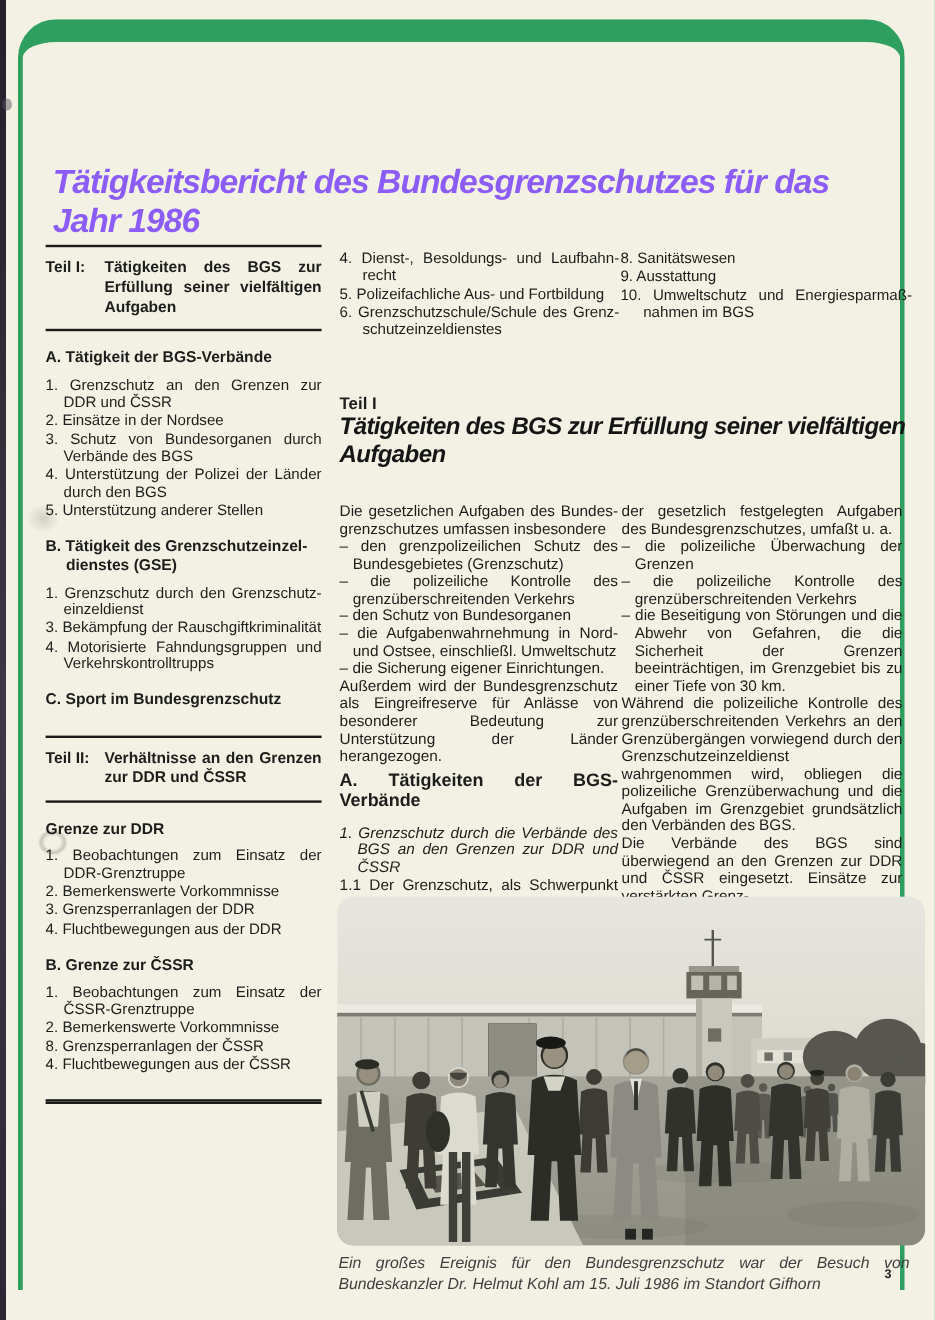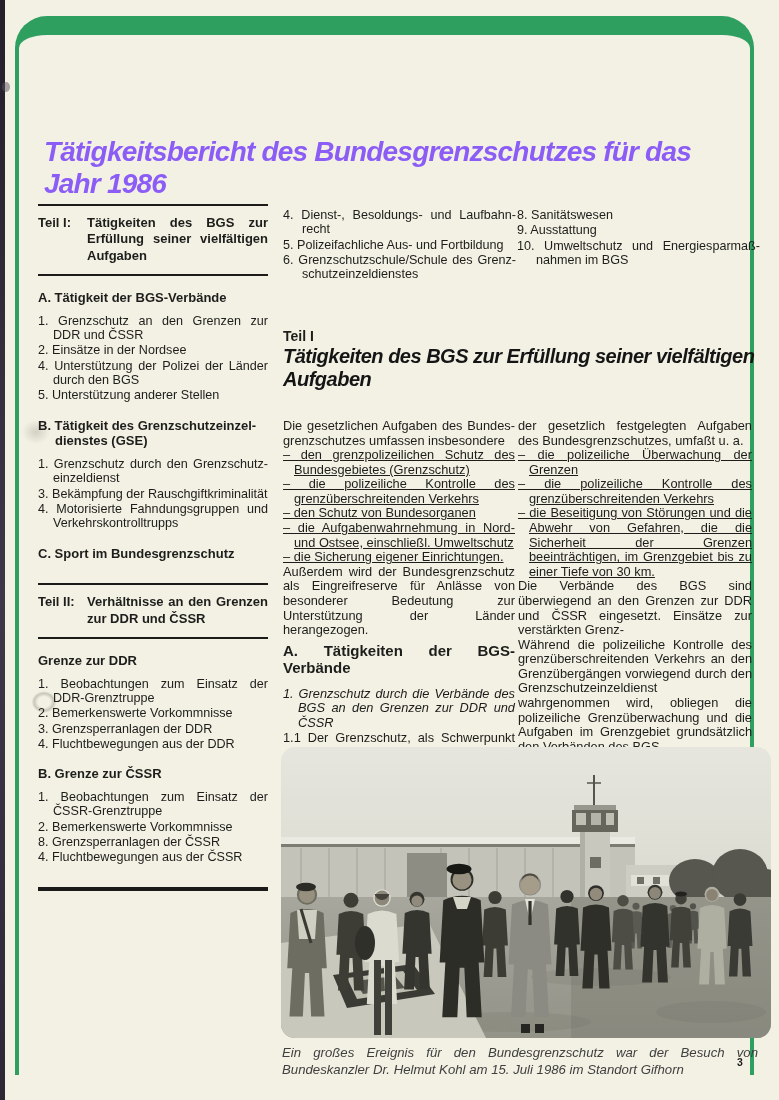--- a/index.html
+++ b/index.html
@@ -50,21 +50,21 @@
   .main-part-label{position:absolute;left:283px;top:328px;font-weight:700;font-size:14px;}
   h2.main-heading{position:absolute;left:283px;top:345px;width:480px;margin:0;
     font-size:20px;font-weight:700;font-style:italic;letter-spacing:-.5px;line-height:1.16;
     color:#151515;}
 
   
   .bodycol{position:absolute;top:419px;font-size:12.8px;line-height:1.14;text-align:justify;}
   .col1{left:283px;width:232px;}
   .col2{left:518px;width:234px;}
   .bodycol p{margin:0;}
-  .dashlist{list-style:none;margin:0;padding:0;text-decoration:underline;}
+  .dashlist{list-style:none;margin:0;padding:0;}
   .dashlist li{padding-left:11px;text-indent:-11px;text-align:justify;}
   .sec2{font-weight:700;font-size:15px;margin:4px 0 11px;}
   .sub-italic{font-style:italic;padding-left:15px;text-indent:-15px;margin:0 0 11px;text-align:justify;}
   .p11{text-align:justify;text-align-last:justify;}
 
   
   .photo{position:absolute;left:281px;top:747px;width:490px;height:291px;}
   .caption{position:absolute;left:282px;top:1044px;width:476px;margin:0;
     font-style:italic;font-size:13.2px;line-height:1.32;text-align:justify;color:#404040;}
   .pagenum{position:absolute;left:737px;top:1056px;font-size:10.5px;font-weight:700;}
@@ -86,20 +86,21 @@
     <div class="part-head">
       <span class="part-label">Teil I:</span>
       <span class="part-title">Tätigkeiten des BGS zur Erfüllung seiner vielfältigen Aufgaben</span>
     </div>
     <hr class="rule">
 
     <h3 class="sec gap-a">A. Tätigkeit der BGS-Verbände</h3>
     <ul class="numlist">
       <li>1. Grenzschutz an den Grenzen zur DDR und ČSSR</li>
       <li>2. Einsätze in der Nordsee</li>
+      <li>3. Schutz von Bundesorganen durch Ver­bände des BGS</li>
       <li>4. Unterstützung der Polizei der Länder durch den BGS</li>
       <li>5. Unterstützung anderer Stellen</li>
     </ul>
 
     <h3 class="sec">B. Tätigkeit des Grenzschutzeinzel­dienstes (GSE)</h3>
     <ul class="numlist">
       <li>1. Grenzschutz durch den Grenzschutz­einzeldienst</li>
       <li>3. Bekämpfung der Rauschgiftkriminalität</li>
       <li>4. Motorisierte Fahndungsgruppen und Verkehrskontrolltrupps</li>
     </ul>
@@ -163,22 +164,22 @@
     <p class="p11">1.1 Der Grenzschutz, als Schwerpunkt</p>
   </div>
 
   <div class="bodycol col2">
     <p>der gesetzlich festgelegten Aufgaben des Bundesgrenzschutzes, umfaßt u. a.</p>
     <ul class="dashlist">
       <li>– die polizeiliche Überwachung der Grenzen</li>
       <li>– die polizeiliche Kontrolle des grenzüber­schreitenden Verkehrs</li>
       <li>– die Beseitigung von Störungen und die Abwehr von Gefahren, die die Sicherheit der Grenzen beeinträchtigen, im Grenz­gebiet bis zu einer Tiefe von 30 km.</li>
     </ul>
+    <p>Während die polizeiliche Kontrolle des grenzüberschreitenden Verkehrs an den Grenzübergängen vorwiegend durch den Grenzschutzeinzeldienst wahrgenommen wird, obliegen die polizeiliche Grenzüber­wachung und die Aufgaben im Grenzge­biet grundsätzlich den Verbänden des BGS.</p>
     <p>Die Verbände des BGS sind überwiegend an den Grenzen zur DDR und ČSSR ein­gesetzt. Einsätze zur verstärkten Grenz-</p>
-    <p>Während die polizeiliche Kontrolle des grenzüberschreitenden Verkehrs an den Grenzübergängen vorwiegend durch den Grenzschutzeinzeldienst wahrgenommen wird, obliegen die polizeiliche Grenzüber­wachung und die Aufgaben im Grenzge­biet grundsätzlich den Verbänden des BGS.</p>
   </div>
 
   <svg class="photo" viewBox="0 0 490 291" role="img">
     <defs>
       <clipPath id="pc">
           <rect x="0" y="0" width="490" height="291" rx="14"></rect>
         </clipPath>
       <linearGradient id="sky" x1="0" y1="0" x2="0" y2="1">
         <stop offset="0" stop-color="#ecece4"></stop>
           <stop offset="1" stop-color="#deded4"></stop>

